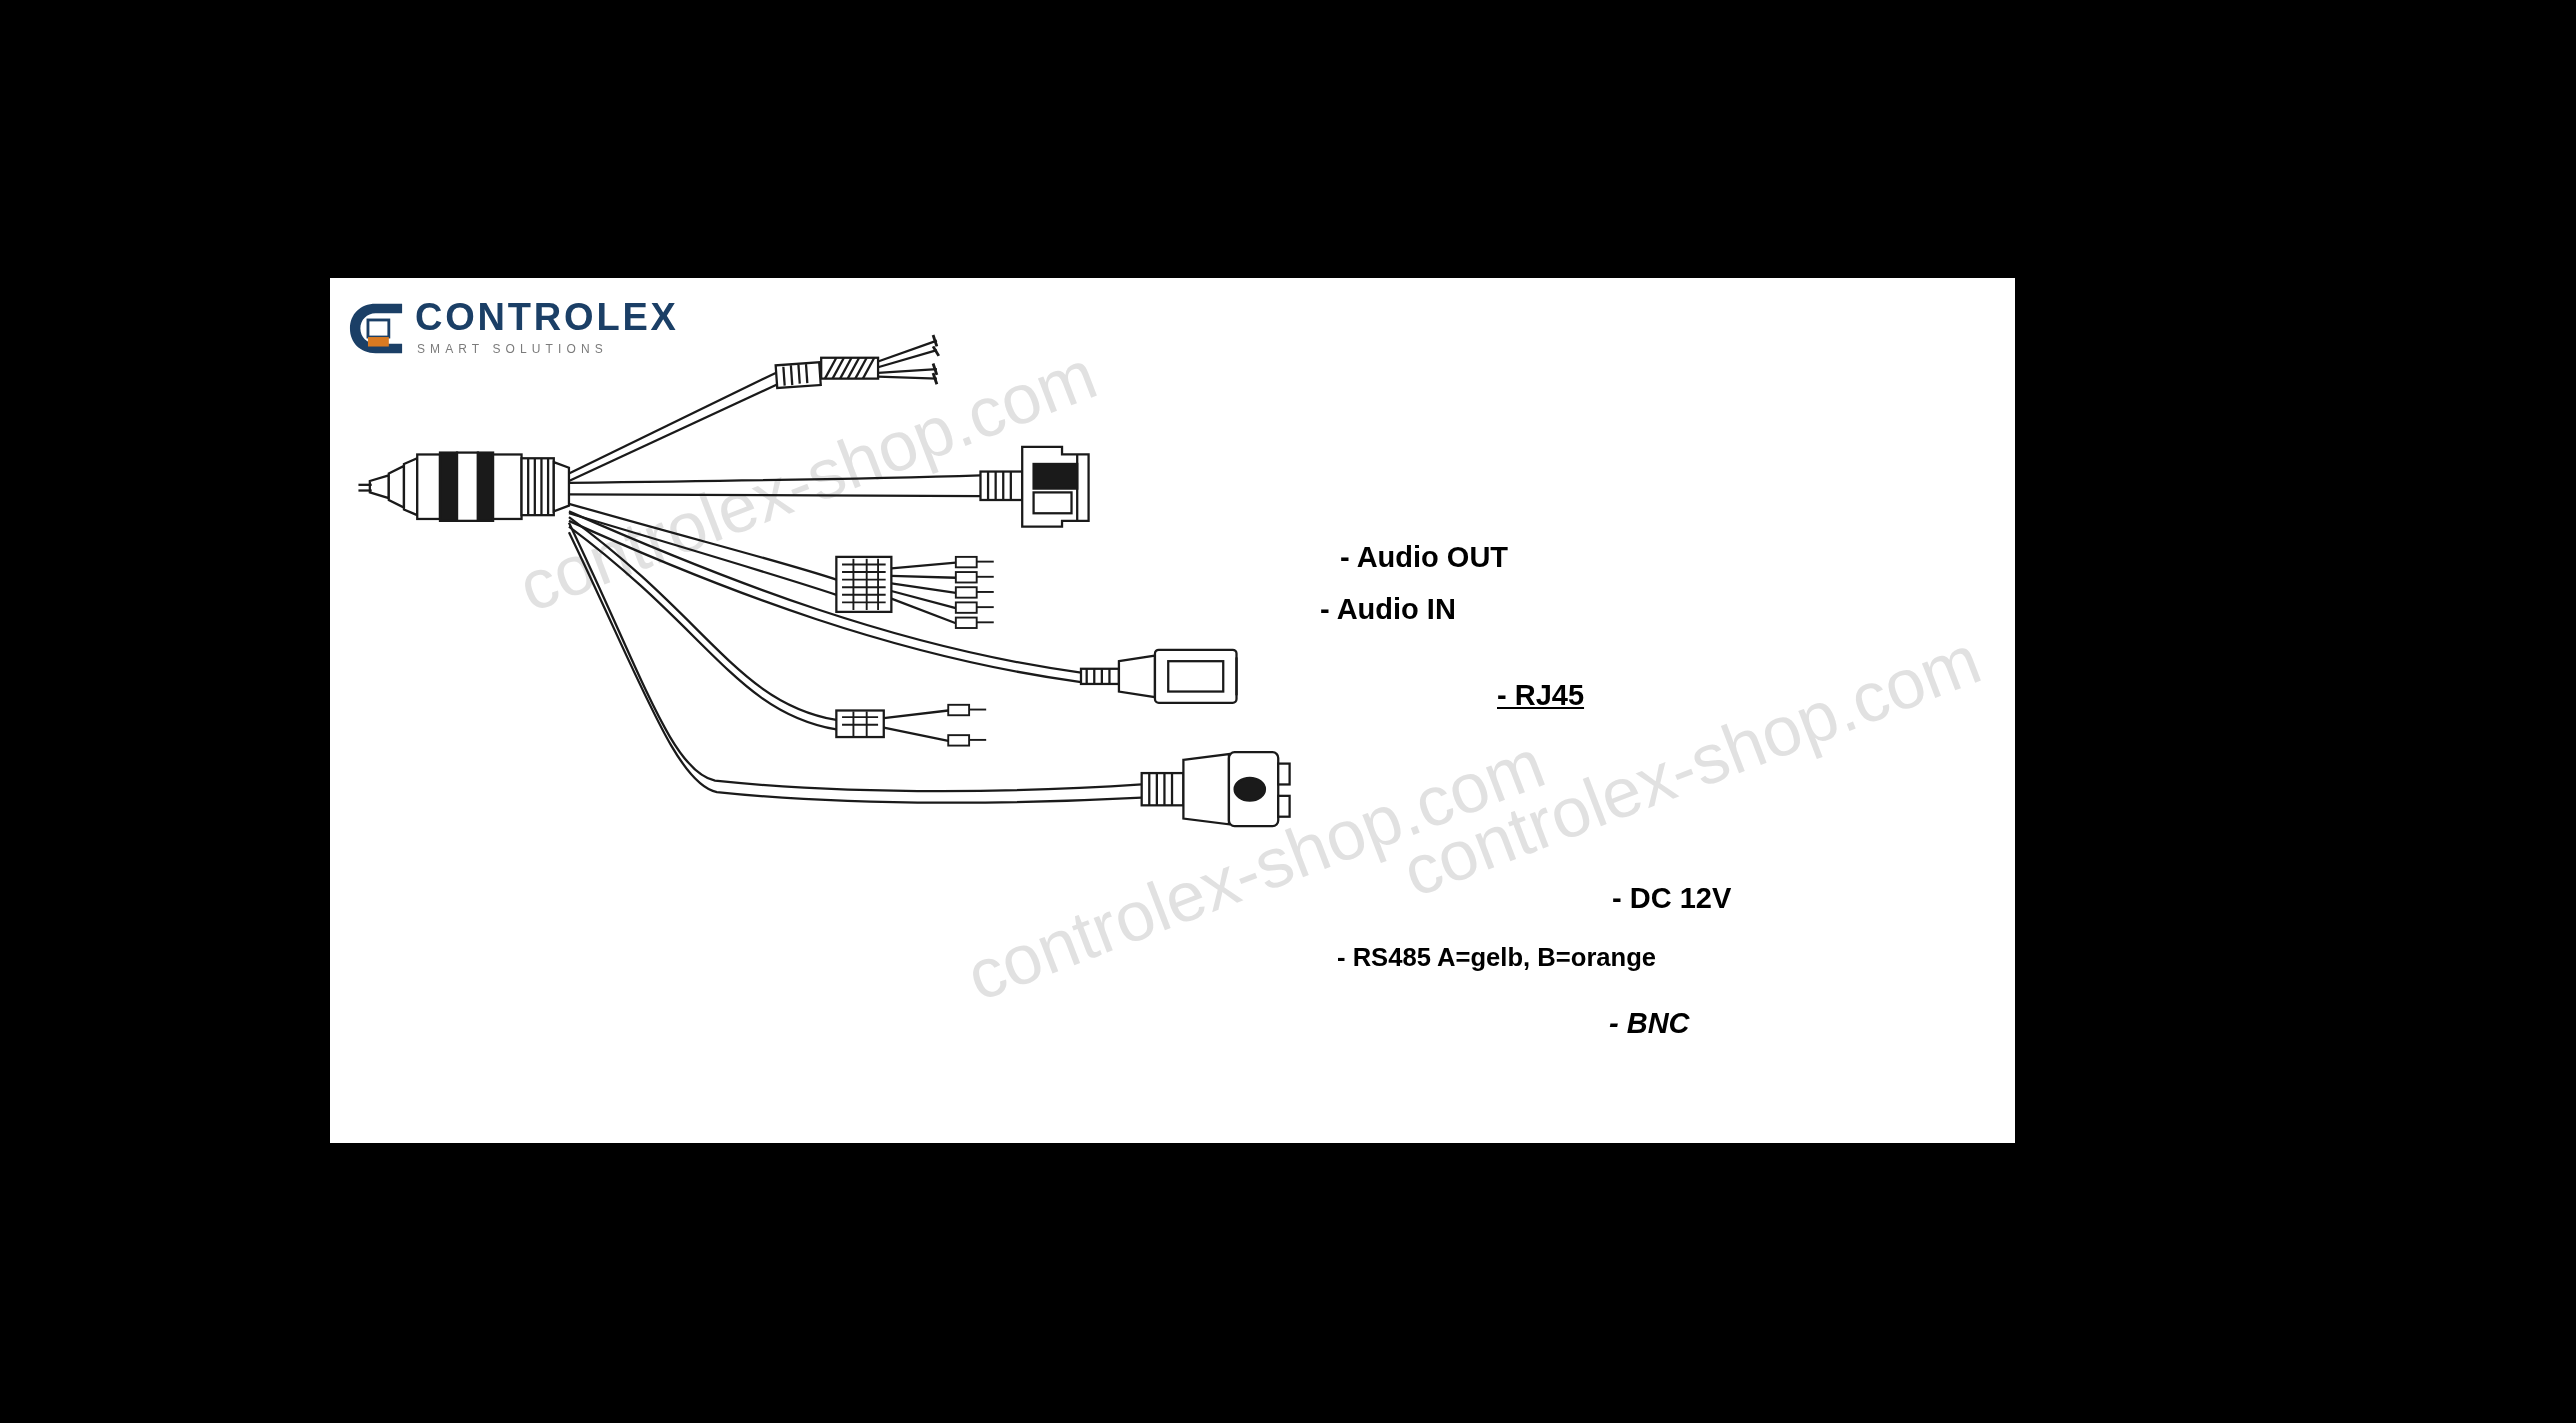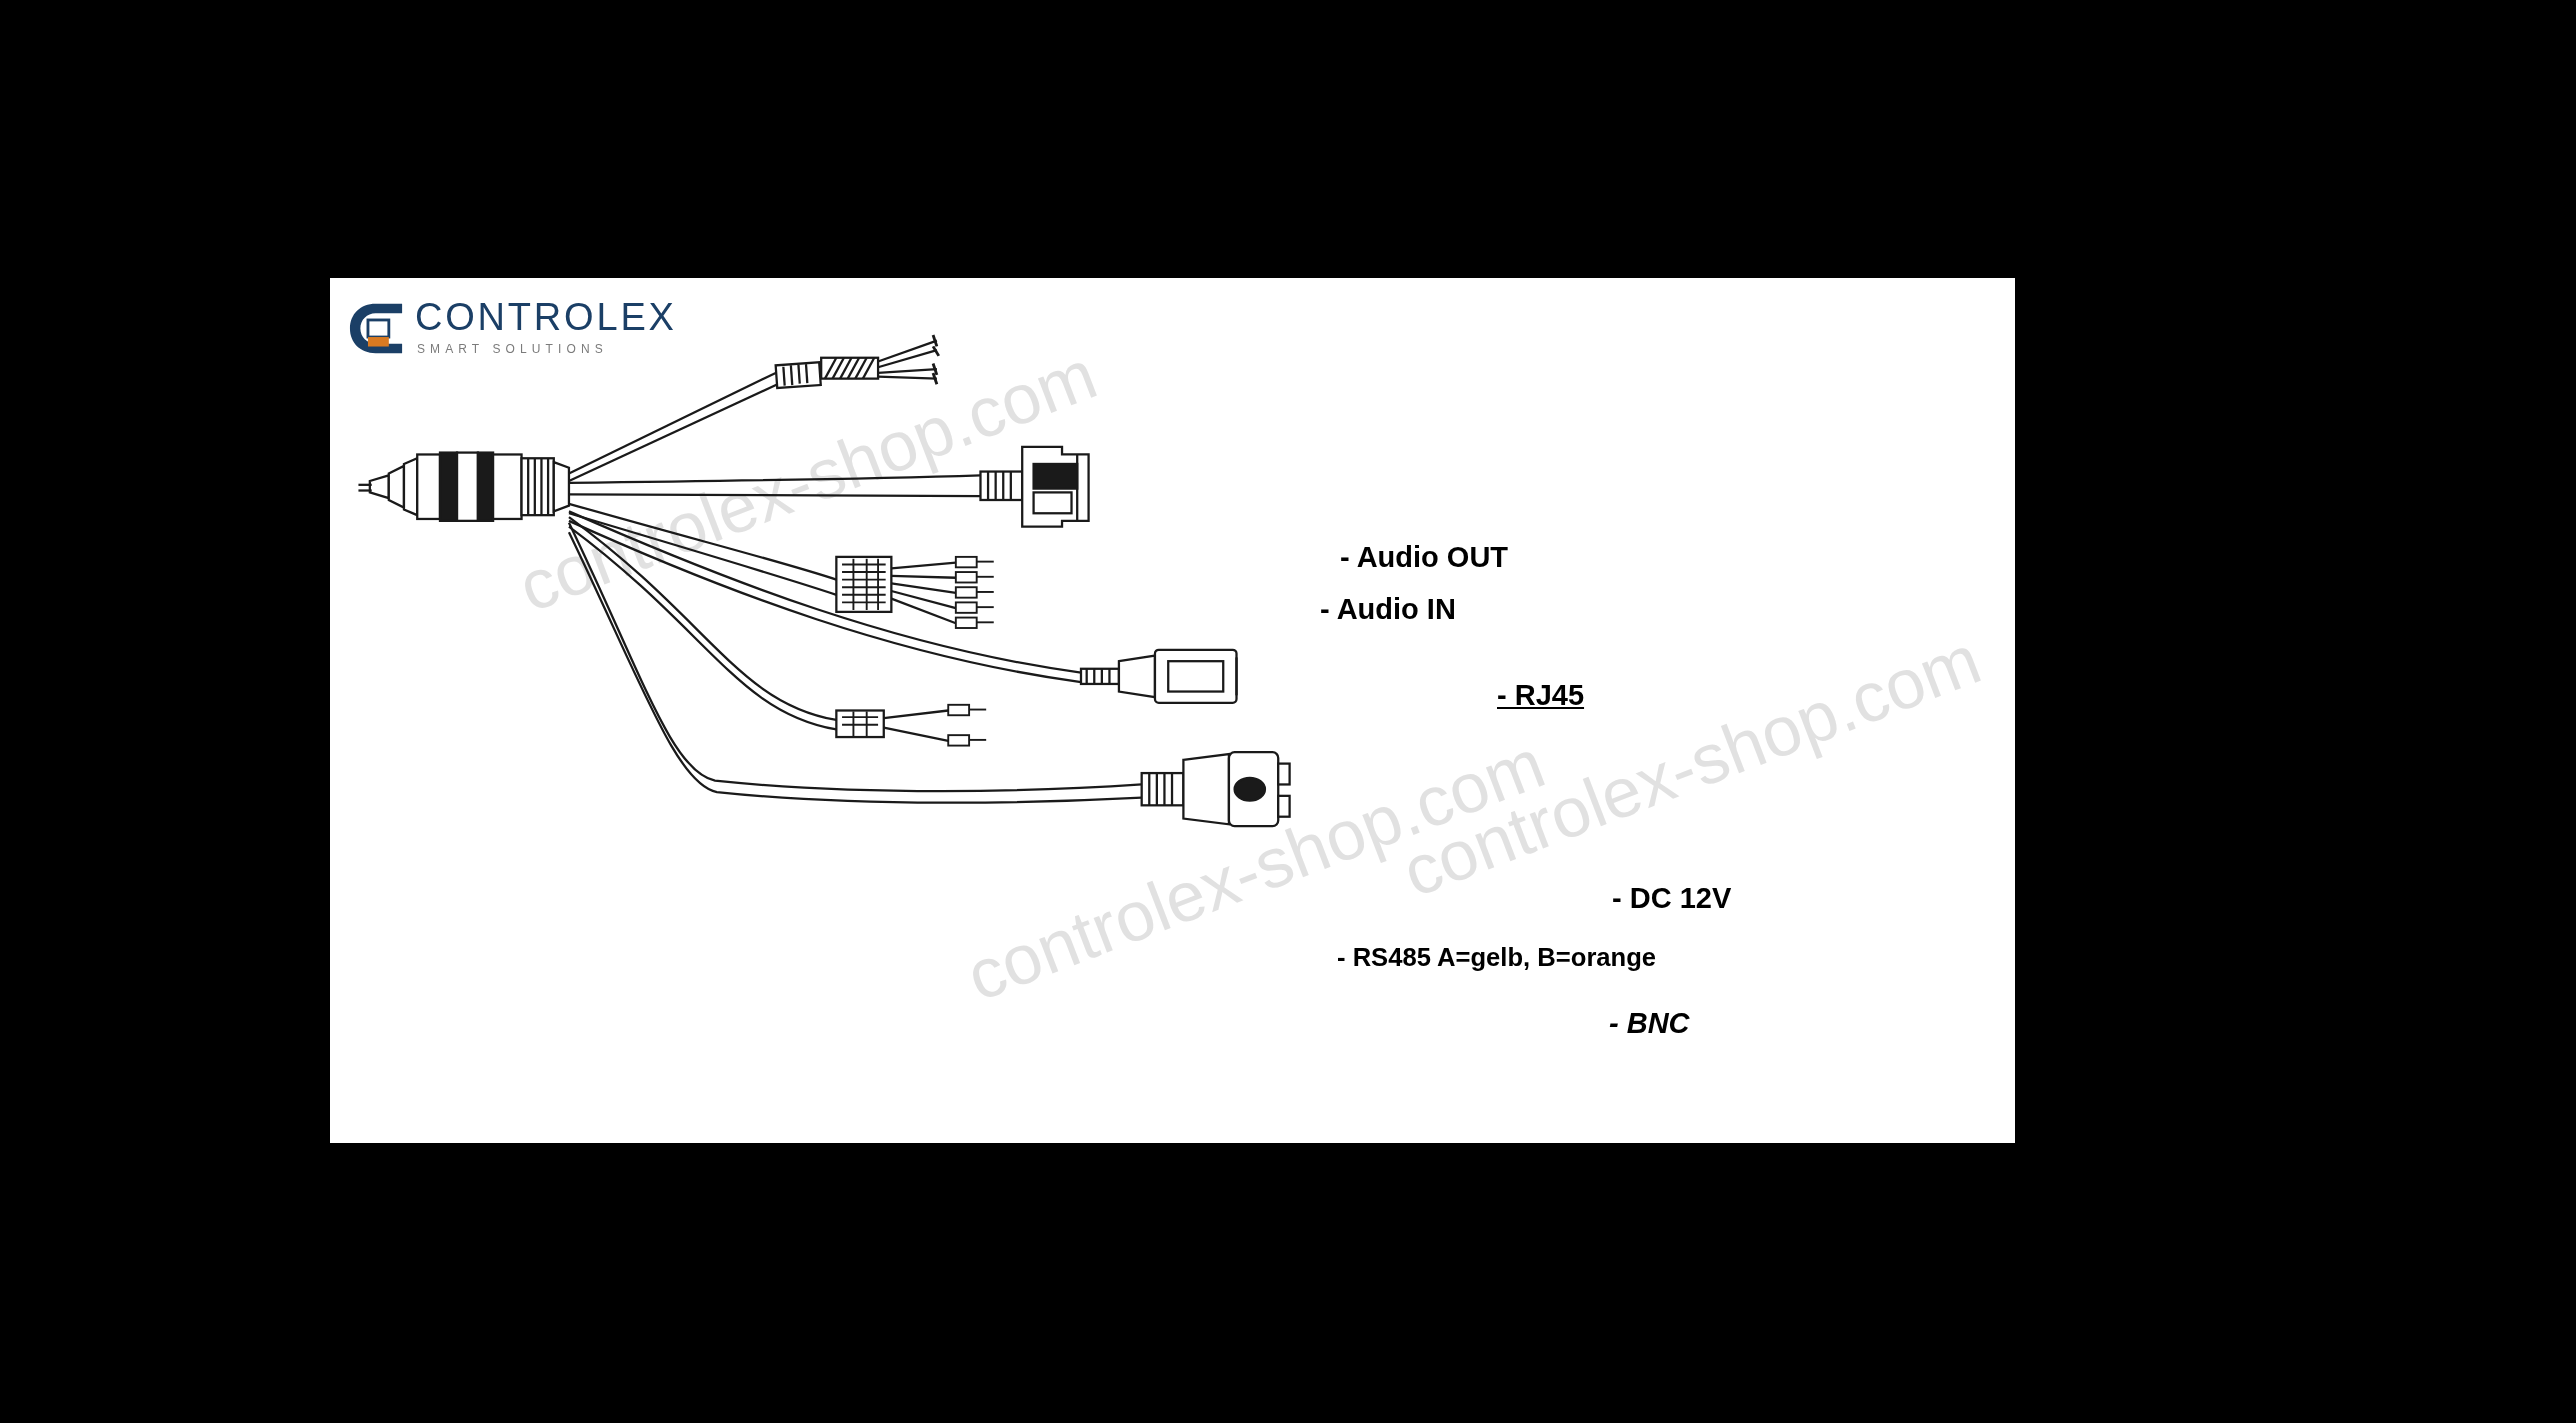--- a/index.html
+++ b/index.html
@@ -38,21 +38,21 @@
     left: 0px;
     top: 5.7px;
     width: 59px;
     height: 55px;
   }
   #logo-name {
     position: absolute;
     left: 68px;
     top: 0px;
     font-size: 38px;
-    font-weight: normal;
+    font-weight: bold;
     letter-spacing: 2.8px;
     color: #1b3f66;
     line-height: 44px;
     white-space: nowrap;
   }
   #logo-tag {
     position: absolute;
     left: 70px;
     top: 44px;
     font-size: 12px;

